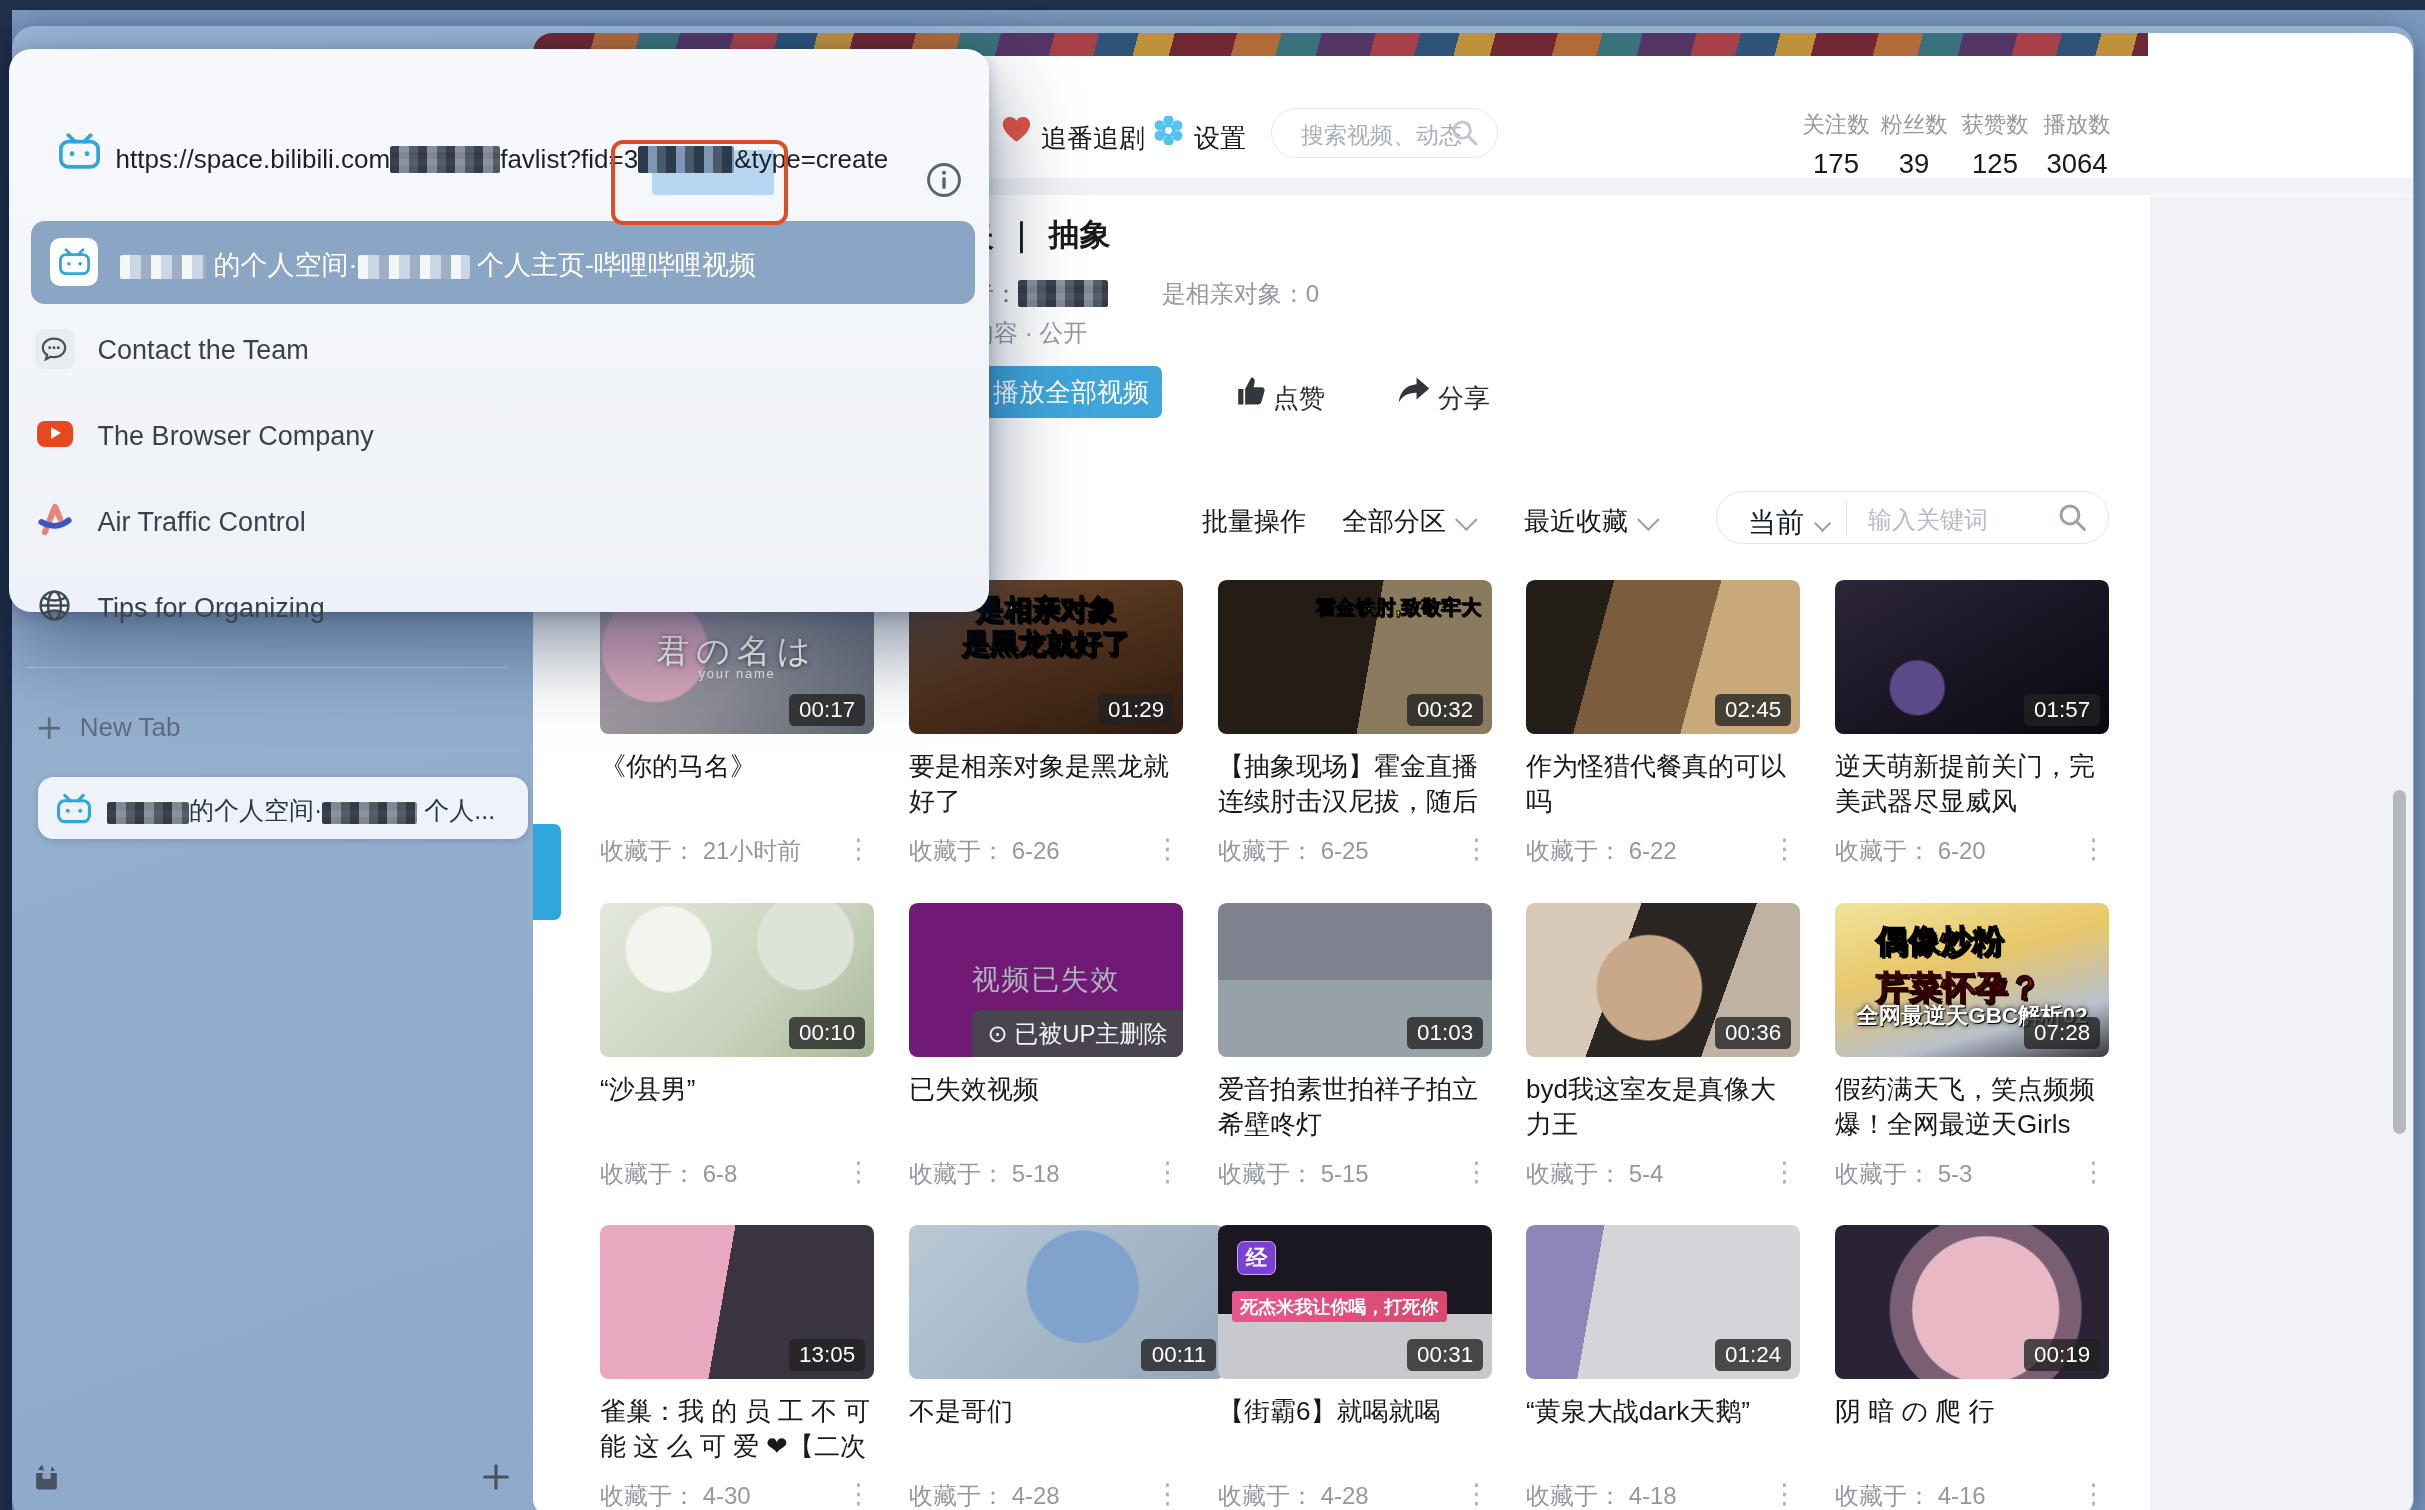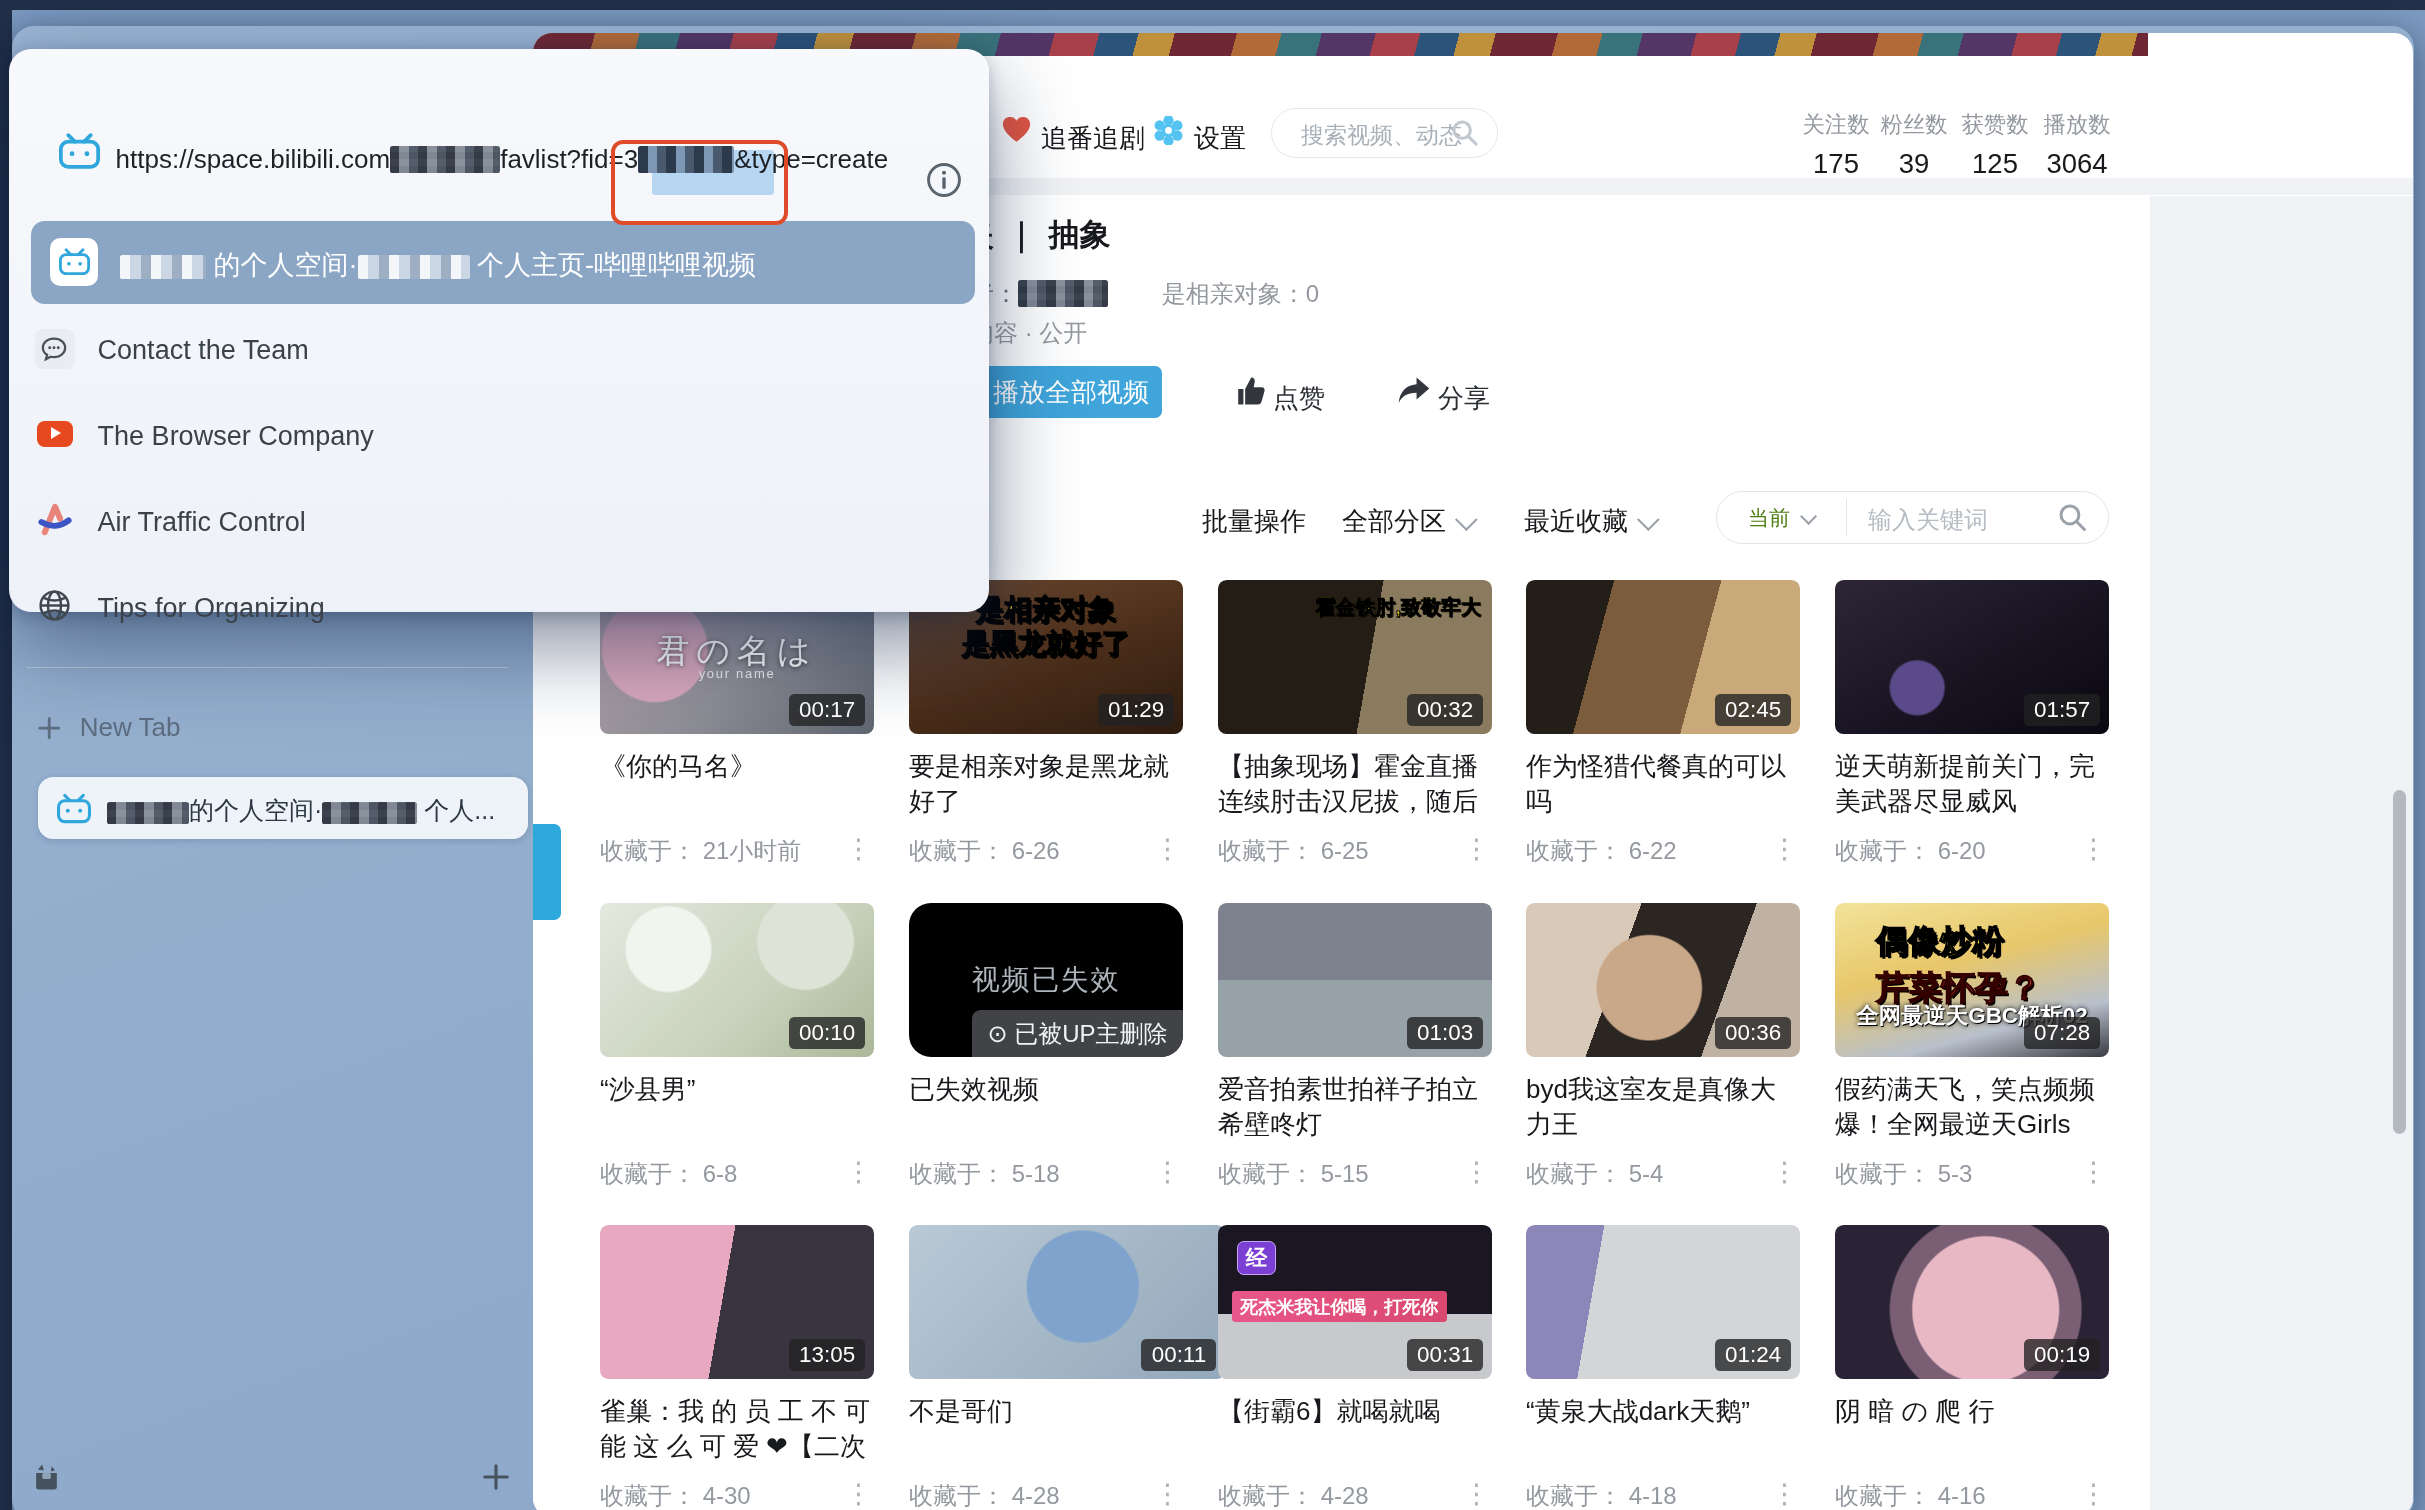--- a/index.html
+++ b/index.html
@@ -58,21 +58,21 @@
   .capH{top:56%;left:50%;transform:translateX(-50%);color:#f0eeee;font-size:13px;letter-spacing:1.7px;font-weight:400;}
   .capI{top:43%;left:5%;background:linear-gradient(90deg,#e8578a,#d9486f);color:#fff;font-size:18px;padding:3.4px 8.6px;border-radius:3.4px;font-weight:700;}
   .capJ{top:10%;left:7%;background:#7b3fd4;color:#fff;font-size:21.5px;padding:1.7px 7.7px;border-radius:6.9px;border:1.7px solid #c9a6f5;font-weight:700;}
   
   .t1{background:radial-gradient(circle at 20% 45%,#d9a8bc 0 22%,transparent 23%),linear-gradient(135deg,#b9a3ad 0%,#8e8e96 55%,#5f6670 100%);}
   .t2{background:linear-gradient(160deg,#6e4a2f 0%,#4a2d1a 55%,#2e1c10 100%);}
   .t3{background:linear-gradient(100deg,#241d15 0 55%,#8a7a5e 55% 100%),#241d15;}
   .t4{background:linear-gradient(105deg,#241e18 0 28%,#7b5c3d 28% 62%,#c9a87a 62% 100%);}
   .t5{background:radial-gradient(circle at 30% 70%,#5a4a8a 0 12%,transparent 13%),linear-gradient(150deg,#2c2636 0%,#171220 60%,#0a0810 100%);}
   .t6{background:radial-gradient(circle at 25% 30%,#f2f4ee 0 18%,transparent 19%),radial-gradient(circle at 75% 25%,#dde3d6 0 20%,transparent 21%),linear-gradient(135deg,#e4e8de 0%,#c8d2bc 60%,#aab898 100%);}
-  .t7{background:#000000;border-radius:22px;}
+  .t7{background:#701a75;}
   .t8{background:linear-gradient(180deg,#7d828e 0 50%,#96a1a8 50% 100%);}
   .t9{background:radial-gradient(circle at 45% 55%,#c9a88a 0 30%,transparent 31%),linear-gradient(110deg,#d9c9b8 0 35%,#2b2622 35% 70%,#bfb2a2 70% 100%);}
   .t10{background:linear-gradient(165deg,#f2e39a 0%,#e8c76a 40%,#b8c0cc 75%,#3a3a42 100%);}
   .t11{background:linear-gradient(100deg,#e8a8c0 0 45%,#3a3440 45% 100%);}
   .t12{background:radial-gradient(circle at 55% 40%,#7fa3cc 0 28%,transparent 29%),linear-gradient(135deg,#b9c9d6 0%,#93a8ba 100%);padding-left:42px;}
   .t13{background:linear-gradient(180deg,#1a1722 0 58%,#c7c9cd 58% 100%);}
   .t14{background:linear-gradient(100deg,#8d86b8 0 26%,#d3d5d8 26% 100%);}
   .t15{background:radial-gradient(circle at 55% 55%,#e8b8c4 0 42%,#7a5f74 43% 55%,#2a2336 56% 100%);}
   
   #panel{left:8.6px;top:49px;width:980px;height:563px;border-radius:22.4px;
@@ -174,21 +174,21 @@
       <span class="abs actlbl" style="left:740px;top:348px">点赞</span>
       <svg class="abs" style="left:864px;top:341px" width="34" height="34" viewBox="0 0 40 40">
         <path d="M23 4 L38 17 L23 30 v-8 C12 22 6 26 2 34 C3 22 10 13 23 12 Z" fill="#33373d"></path>
       </svg>
       <span class="abs actlbl" style="left:905px;top:348px">分享</span>
 
       <span class="abs navtext" style="left:669px;top:471px">批量操作</span>
       <span class="abs navtext" style="left:809px;top:471px"><span>全部分区</span><span class="chev"></span></span>
       <span class="abs navtext" style="left:991px;top:471px"><span>最近收藏</span><span class="chev"></span></span>
       <div class="abs" id="kw-pill">
-        <span class="abs" style="left:31px;top:12px;font-size:21px;color:#4d7c0f"><span>当前</span><span class="chev" style="width:10.3px;height:10.3px"></span></span>
+        <span class="abs" style="left:31px;top:12px;font-size:28px;color:#0f172a"><span>当前</span><span class="chev" style="width:10.3px;height:10.3px"></span></span>
         <div class="abs" style="left:129px;top:6.9px;width:0.9px;height:37px;background:#e3e5e7"></div>
         <span class="abs" style="left:151px;top:12px;font-size:24px;color:#b6bcc3">输入关键词</span>
         <svg class="abs" style="right:20.6px;top:11.2px" width="29" height="29" viewBox="0 0 34 34">
           <circle cx="14" cy="14" r="10.5" fill="none" stroke="#9aa1a9" stroke-width="3.5"></circle>
           <line x1="22" y1="22" x2="31" y2="31" stroke="#9aa1a9" stroke-width="3.5" stroke-linecap="round"></line>
         </svg>
       </div>
 
       <div class="abs" id="grid">
           <div class="vcard" style="left: 67px; top: 547px;">

